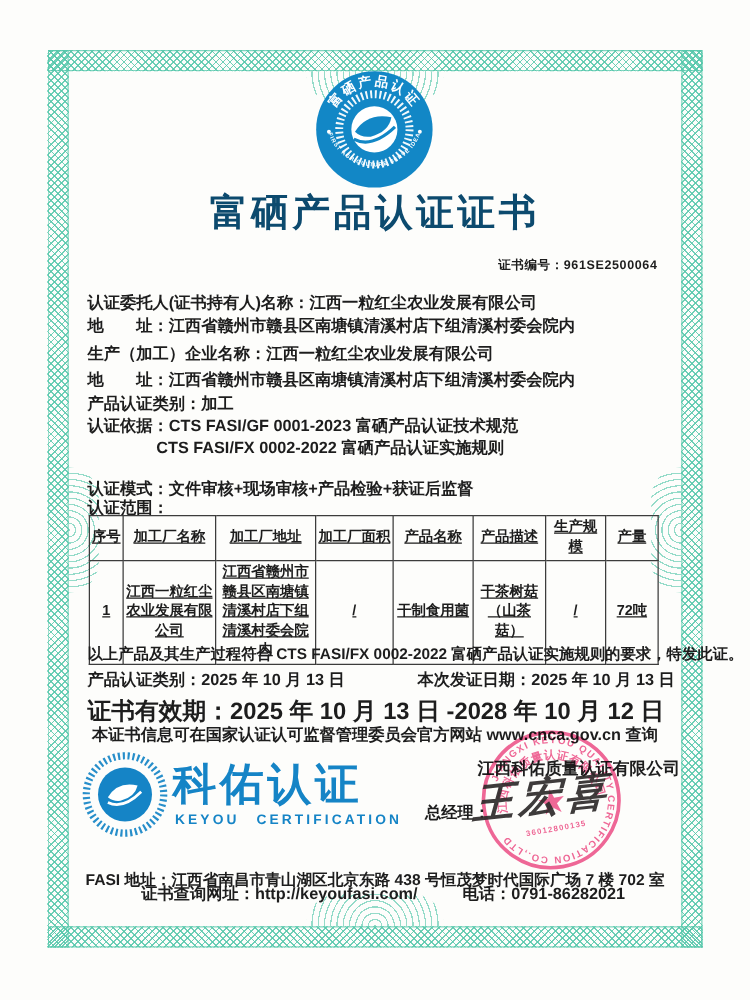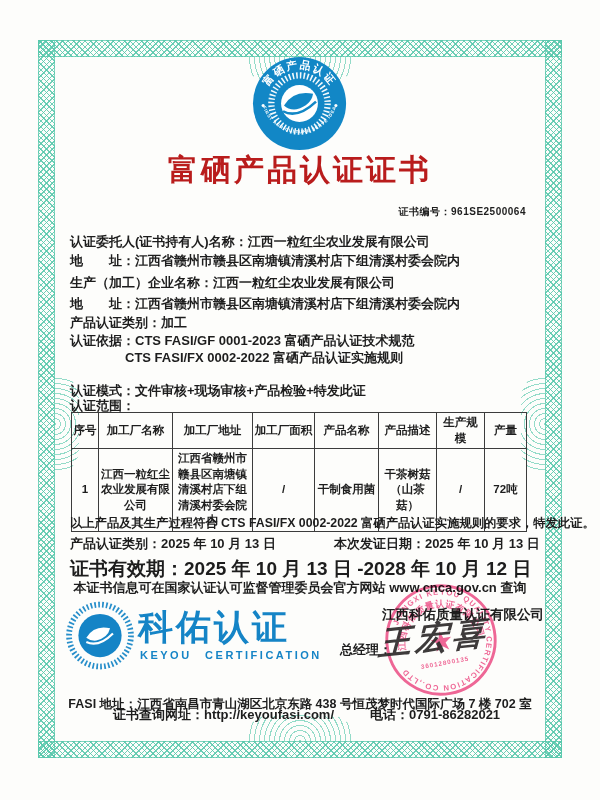--- a/index.html
+++ b/index.html
@@ -26,32 +26,32 @@
   .orn.l{left:55px;top:374px;width:24px;height:100px;
     background:repeating-radial-gradient(circle at 0 50%, rgba(86,199,171,.7) 0 1px, transparent 1px 5px);
     border-radius:0 60px 60px 0;}
   .orn.r{right:55px;top:374px;width:24px;height:100px;
     background:repeating-radial-gradient(circle at 100% 50%, rgba(86,199,171,.7) 0 1px, transparent 1px 5px);
     border-radius:60px 0 0 60px;}
 
   
   .emblem{position:absolute;left:251px;top:55px;width:97px;height:97px;}
   .title{position:absolute;left:0;top:150px;width:100%;text-align:center;
-    font-size:30px;font-weight:900;letter-spacing:3px;color:#b91c1c;}
+    font-size:30px;font-weight:900;letter-spacing:3px;color:#0c4a6e;}
   .certno{position:absolute;top:205px;right:74px;font-size:10px;font-weight:800;letter-spacing:.5px;}
 
   
   .iline{position:absolute;left:70px;right:56px;font-size:13px;font-weight:700;white-space:nowrap;}
   .iline .lb{font-weight:800;}
   .iline.cont{padding-left:55px;}
   .il0{top:233px}.il1{top:252px}.il2{top:274px}.il3{top:295px}.il4{top:314px}
   .il5{top:332px}.il6{top:349px}.il7{top:365px}.il8{top:382px}.il9{top:397px}
 
   
-  table.scope{position:absolute;left:71px;top:412px;width:455px;border-collapse:collapse;table-layout:fixed;}
+  table.scope{position:absolute;left:71px;top:412px;width:455px;border-collapse:collapse;table-layout:fixed;text-decoration:underline;}
   table.scope th,table.scope td{border:1px solid #3c3c3c;font-size:11.5px;text-align:center;
     padding:2px 1px;line-height:1.35;word-break:break-all;}
   table.scope th{font-weight:800;height:22px;}
   table.scope td{font-weight:600;height:64px;}
   .c0{width:27px}.c1{width:74px}.c2{width:80px}.c3{width:62px}.c4{width:64px}.c5{width:58px}.c6{width:48px}.c7{width:42px}
 
   .statement{position:absolute;left:70px;top:515px;right:56px;font-size:12.3px;font-weight:700;white-space:nowrap;}
   .dates{position:absolute;left:70px;top:535px;font-size:13px;font-weight:700;}
   .dates .gap{display:inline-block;width:58px;}
   .validity{position:absolute;left:70px;top:556px;font-size:19px;font-weight:700;}
@@ -113,21 +113,21 @@
     <span class="lb">证书编号：</span><span>961SE2500064</span>
   </div>
 
   <div class="iline il0"><span class="lb">认证委托人(证书持有人)名称：</span><span>江西一粒红尘农业发展有限公司</span></div>
   <div class="iline il1"><span class="lb">地　　址：</span><span>江西省赣州市赣县区南塘镇清溪村店下组清溪村委会院内</span></div>
   <div class="iline il2"><span class="lb">生产（加工）企业名称：</span><span>江西一粒红尘农业发展有限公司</span></div>
   <div class="iline il3"><span class="lb">地　　址：</span><span>江西省赣州市赣县区南塘镇清溪村店下组清溪村委会院内</span></div>
   <div class="iline il4"><span class="lb">产品认证类别：</span><span>加工</span></div>
   <div class="iline il5"><span class="lb">认证依据：</span><span>CTS FASI/GF 0001-2023 富硒产品认证技术规范</span></div>
   <div class="iline il6 cont"><span class="lb"></span><span>CTS FASI/FX 0002-2022 富硒产品认证实施规则</span></div>
-  <div class="iline il8"><span class="lb">认证模式：</span><span>文件审核+现场审核+产品检验+特发此证</span></div>
+  <div class="iline il8"><span class="lb">认证模式：</span><span>文件审核+现场审核+产品检验+获证后监督</span></div>
   <div class="iline il9"><span class="lb">认证范围：</span><span></span></div>
 
   <table class="scope">
     <colgroup>
         <col class="c0">
         <col class="c1">
         <col class="c2">
         <col class="c3">
         <col class="c4">
         <col class="c5">

